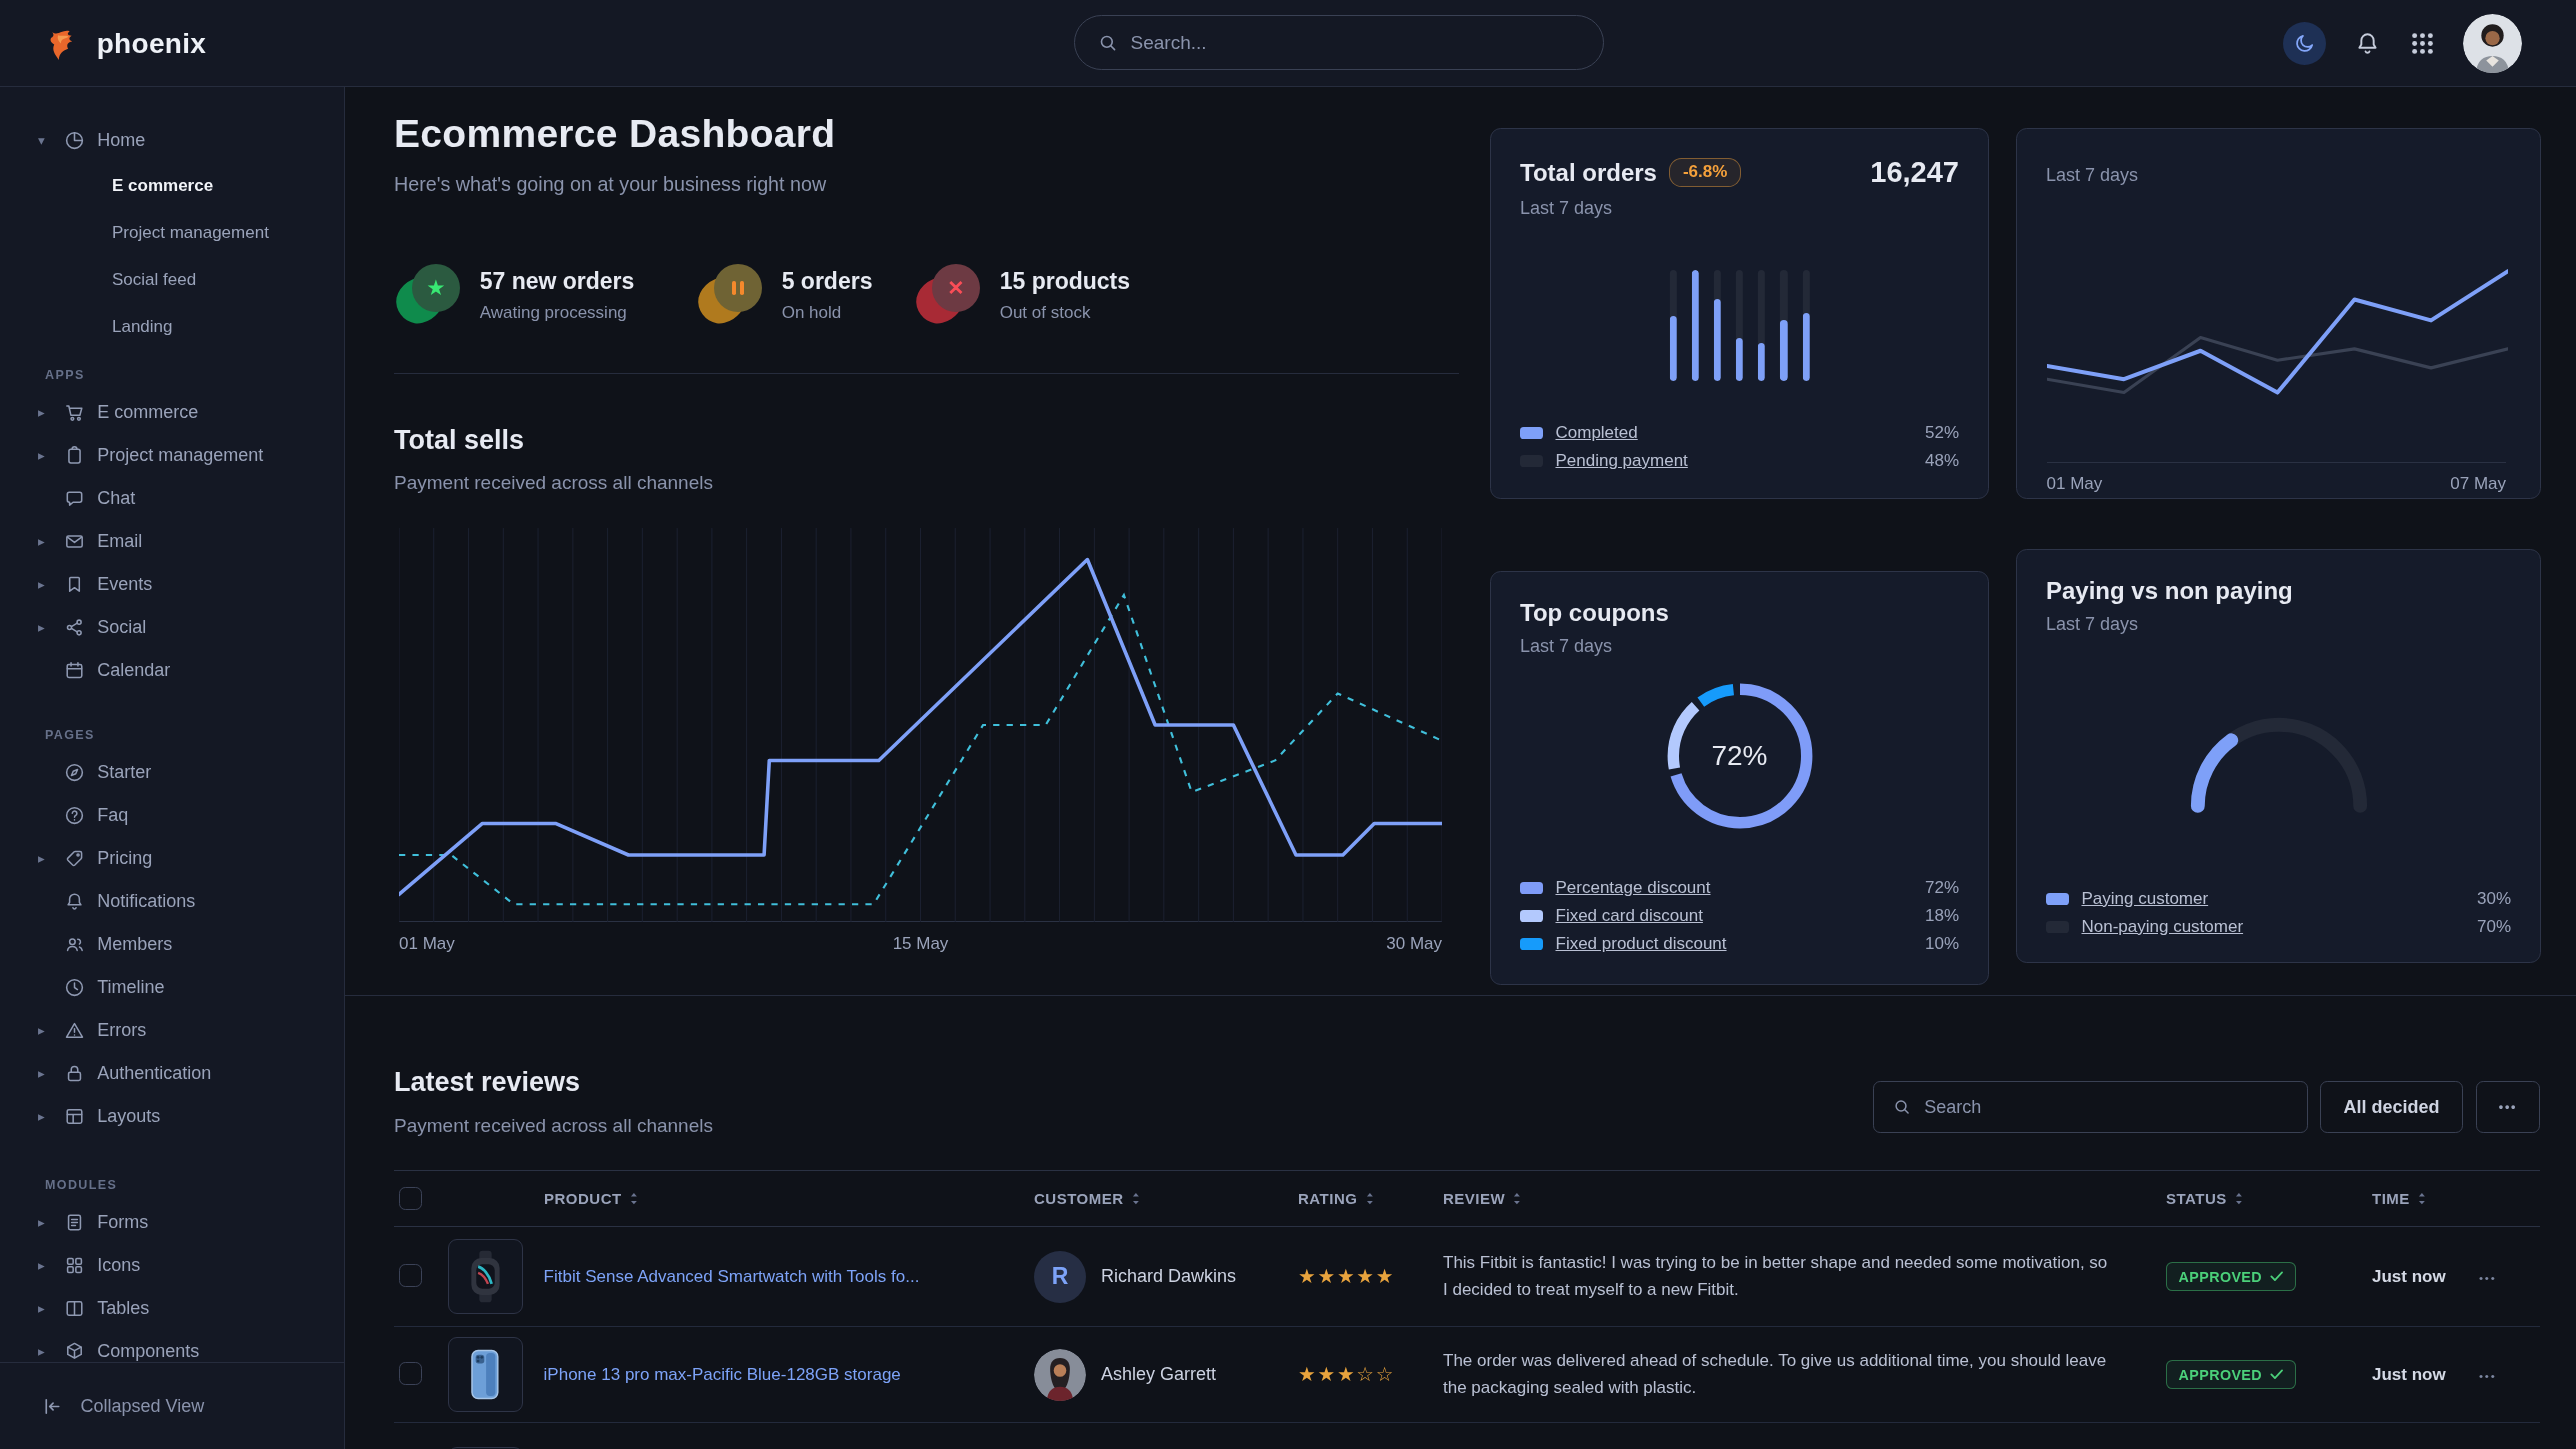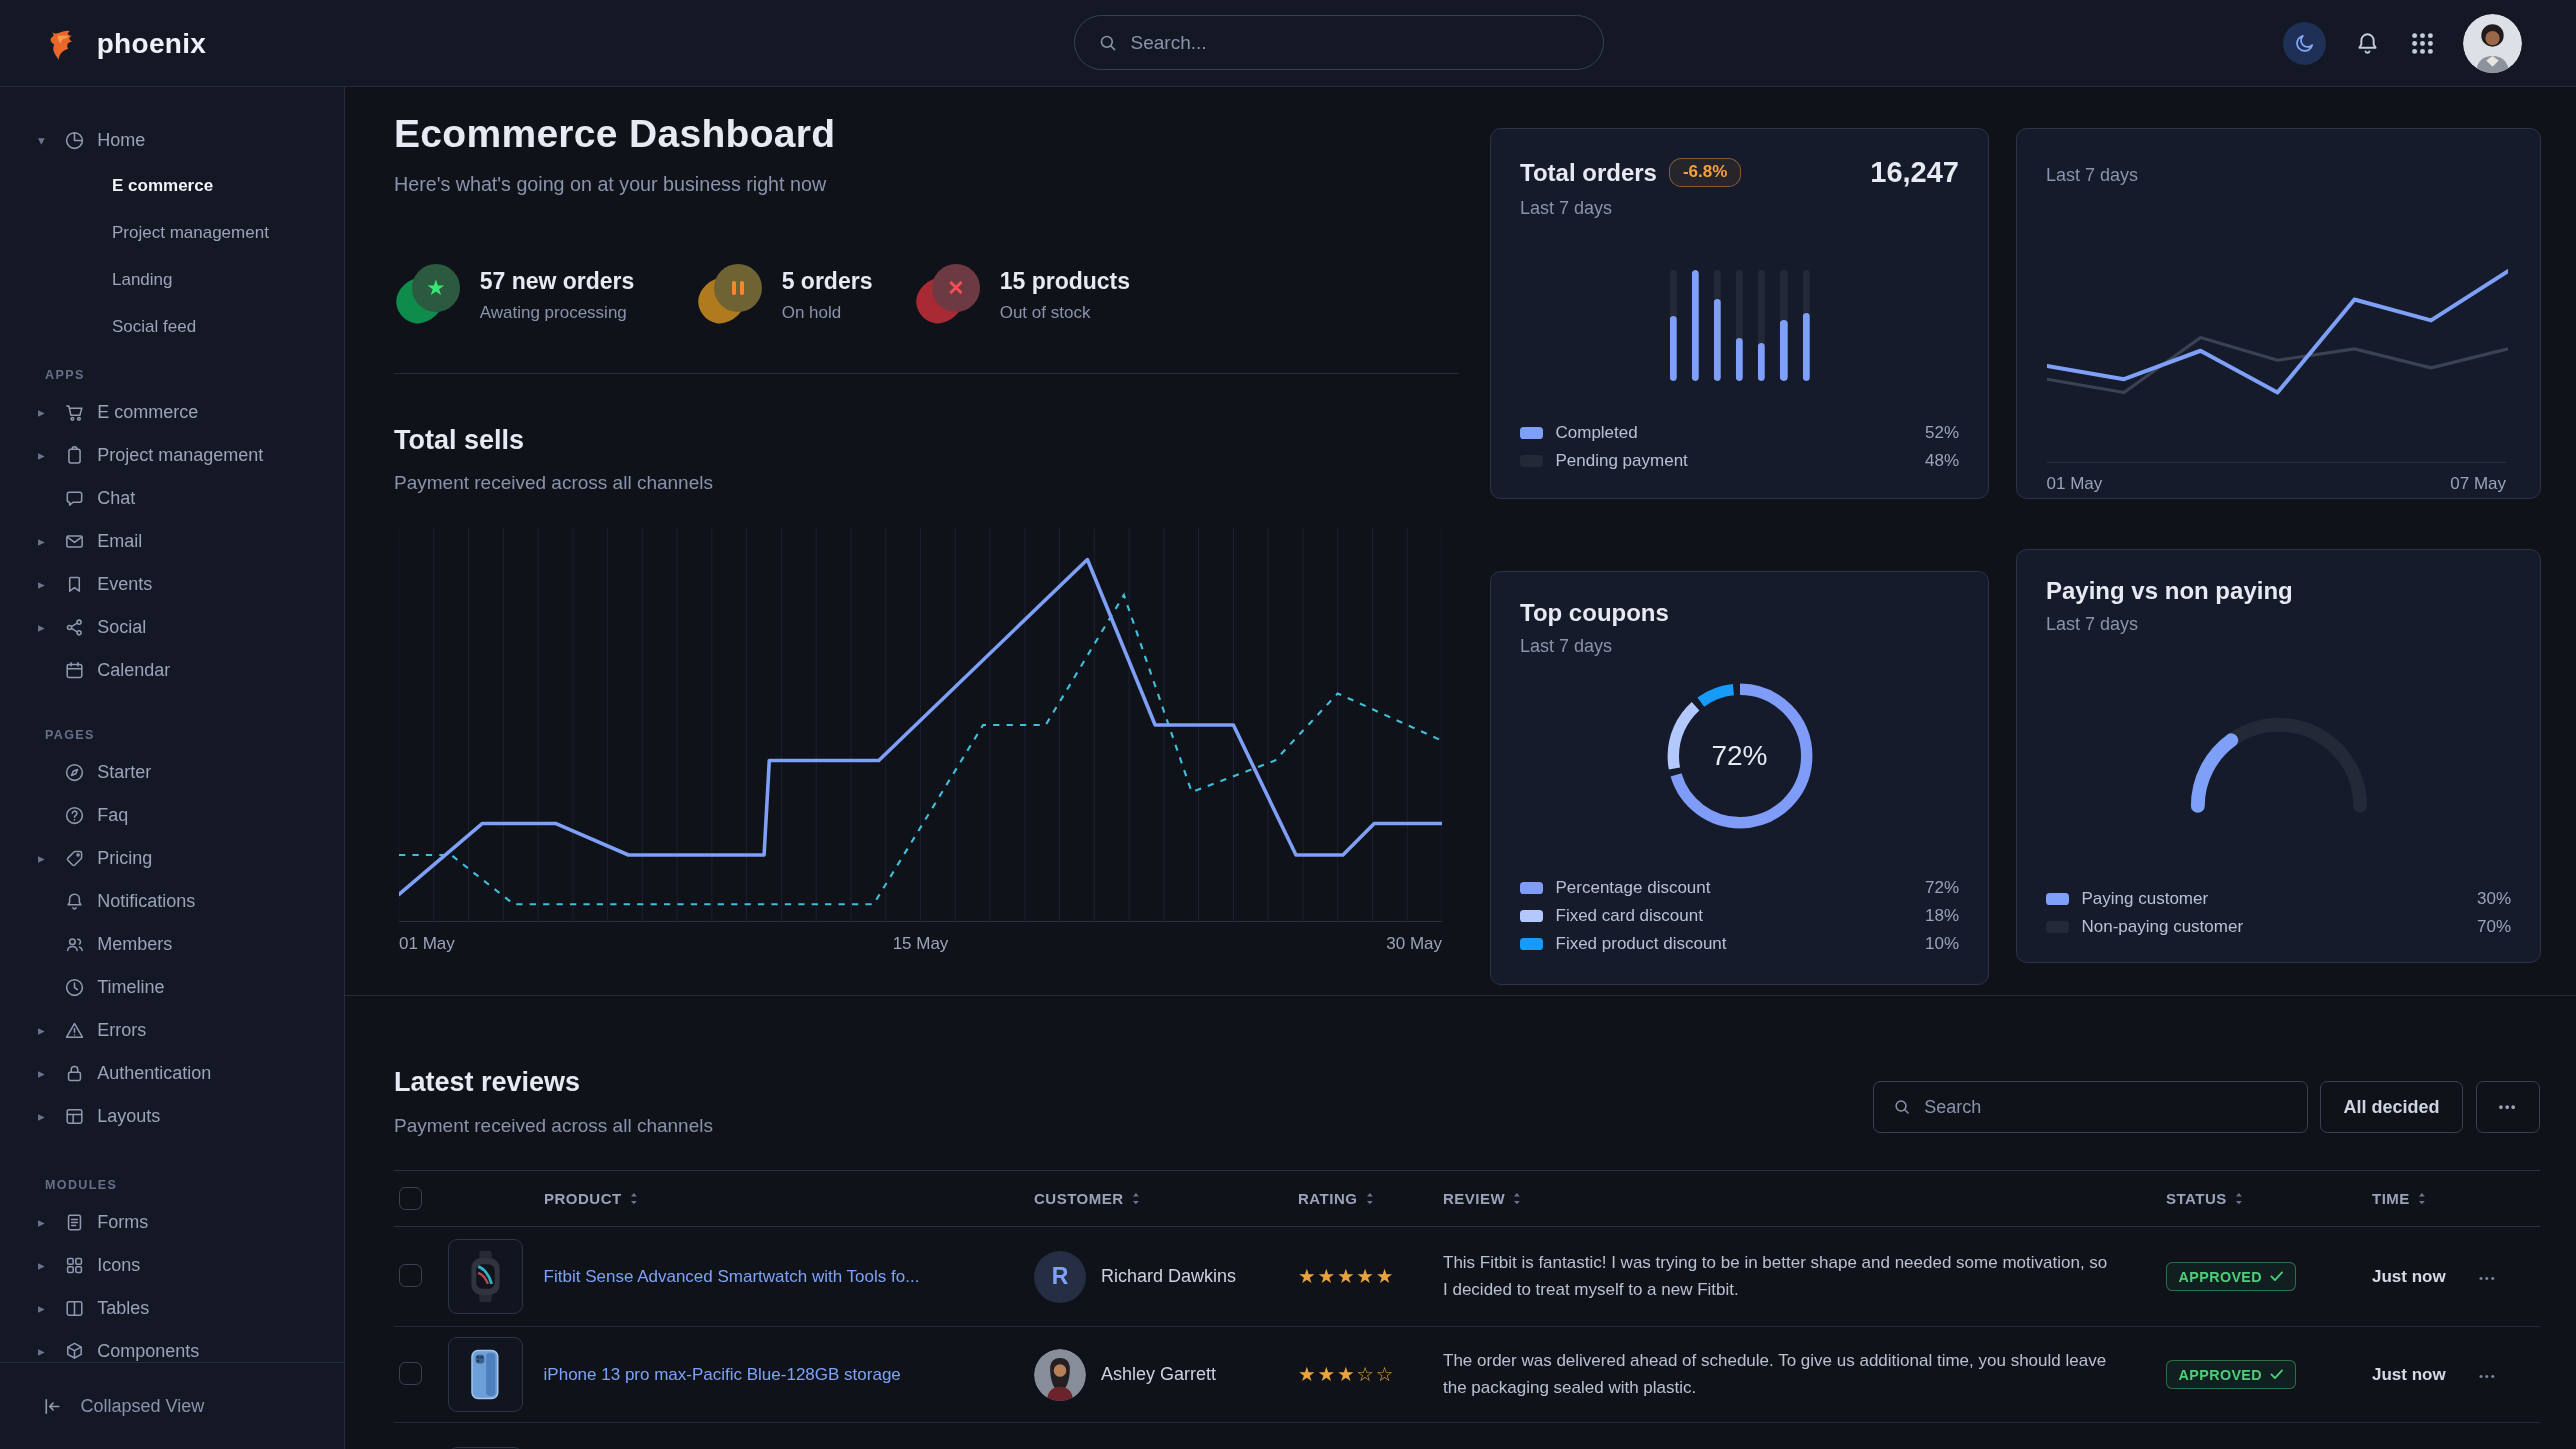--- a/index.html
+++ b/index.html
@@ -87,21 +87,21 @@
   .card-head { display:flex; align-items:center; }
   .card-title { font-size:24px; font-weight:bold; color:#e7eaf2; }
   .card-value { margin-left:auto; font-size:29px; font-weight:bold; color:#e7eaf2; }
   .card-caption { font-size:18px; color:#8a93ac; margin-top:9px; }
   .badge-soft { margin-left:12.5px; font-size:17px; font-weight:bold; color:#f5a13b;
     border:0.9px solid rgba(245,161,59,.45); background:rgba(245,161,59,.08);
     border-radius:12.5px; padding:2.7px 12.5px 3.6px; }
   .legend { position:absolute; left:29px; right:29px; display:flex; flex-direction:column; gap:8px; }
   .legend-row { display:flex; align-items:center; font-size:17px; }
   .legend-swatch { width:23px; height:11.6px; border-radius:3.6px; margin-right:12.5px; flex:0 0 23px; }
-  .legend-label { color:#b9c0d3; }
+  .legend-label { color:#b9c0d3;text-decoration:underline; }
   .legend-value { margin-left:auto; color:#9aa3ba; }
 
   .orders-bars { position:absolute; left:50%; transform:translateX(-50%); top:141px; display:flex; gap:15px; }
   .bar-track { width:7.2px; height:111px; border-radius:4.5px; background:#232937; position:relative; overflow:hidden; }
   .bar-fill { position:absolute; bottom:0; left:0; right:0; border-radius:4.5px; background:#7ea0f8; }
 
   .nc-chart { position:absolute; left:29.5px; top:123px; }
   .nc-axis { position:absolute; left:29.5px; right:34px; top:333px; border-top:0.9px solid #2a3143;
     padding-top:10.7px; display:flex; justify-content:space-between; font-size:17px; color:#9aa3ba; }
 
@@ -227,22 +227,22 @@
           <span class="sb-ico">
             <svg width="23" height="23" viewBox="0 0 24 24" fill="none" stroke="currentColor" stroke-width="1.6" stroke-linecap="round" stroke-linejoin="round">
               <circle cx="12" cy="12" r="8.2"></circle>
               <path d="M12 3.8V12h8.2"></path>
             </svg>
           </span>
           <span class="sb-label">Home</span>
         </div>
         <div class="sb-child active">E commerce</div>
         <div class="sb-child">Project management</div>
+        <div class="sb-child">Social feed</div>
         <div class="sb-child">Landing</div>
-        <div class="sb-child">Social feed</div>
       </div>
       <div class="sb-section">
         <div class="sb-section-label">APPS</div>
         <div class="sb-item">
           <span class="sb-caret">▸</span>
           <span class="sb-ico">
             <svg width="23" height="23" viewBox="0 0 24 24" fill="none" stroke="currentColor" stroke-width="1.6" stroke-linecap="round" stroke-linejoin="round">
               <path d="M4 5.2h2.1l2.1 9.6h9.4l2-7.2H7"></path>
               <circle cx="9.8" cy="18.6" r="1.4"></circle>
               <circle cx="16.6" cy="18.6" r="1.4"></circle>

